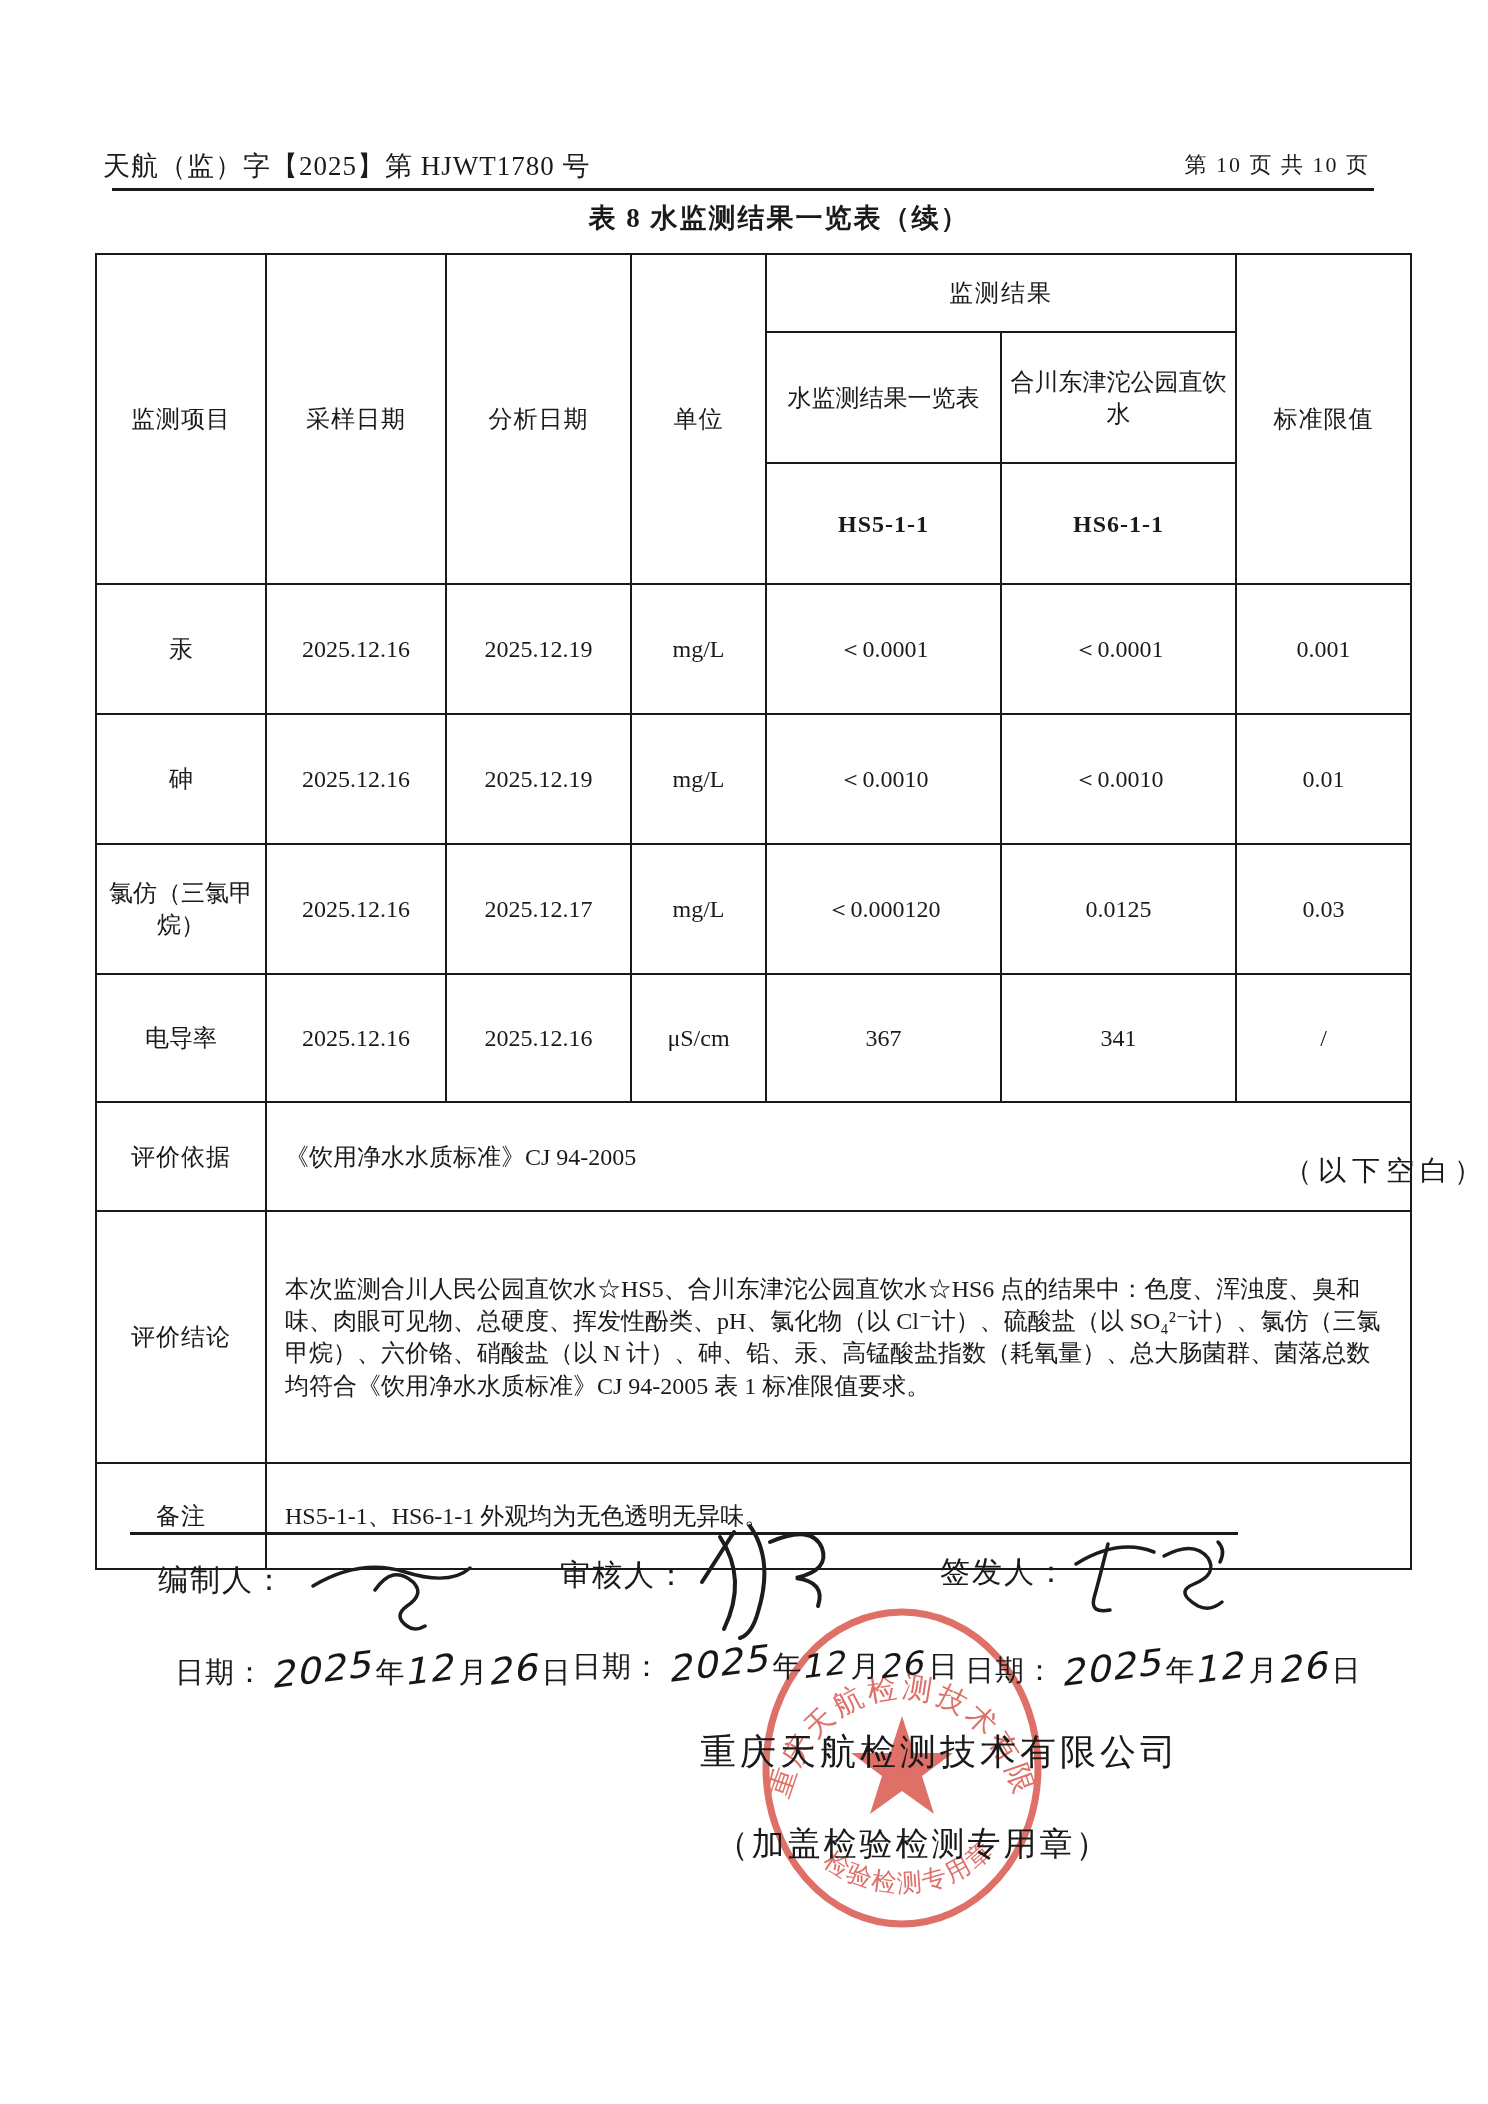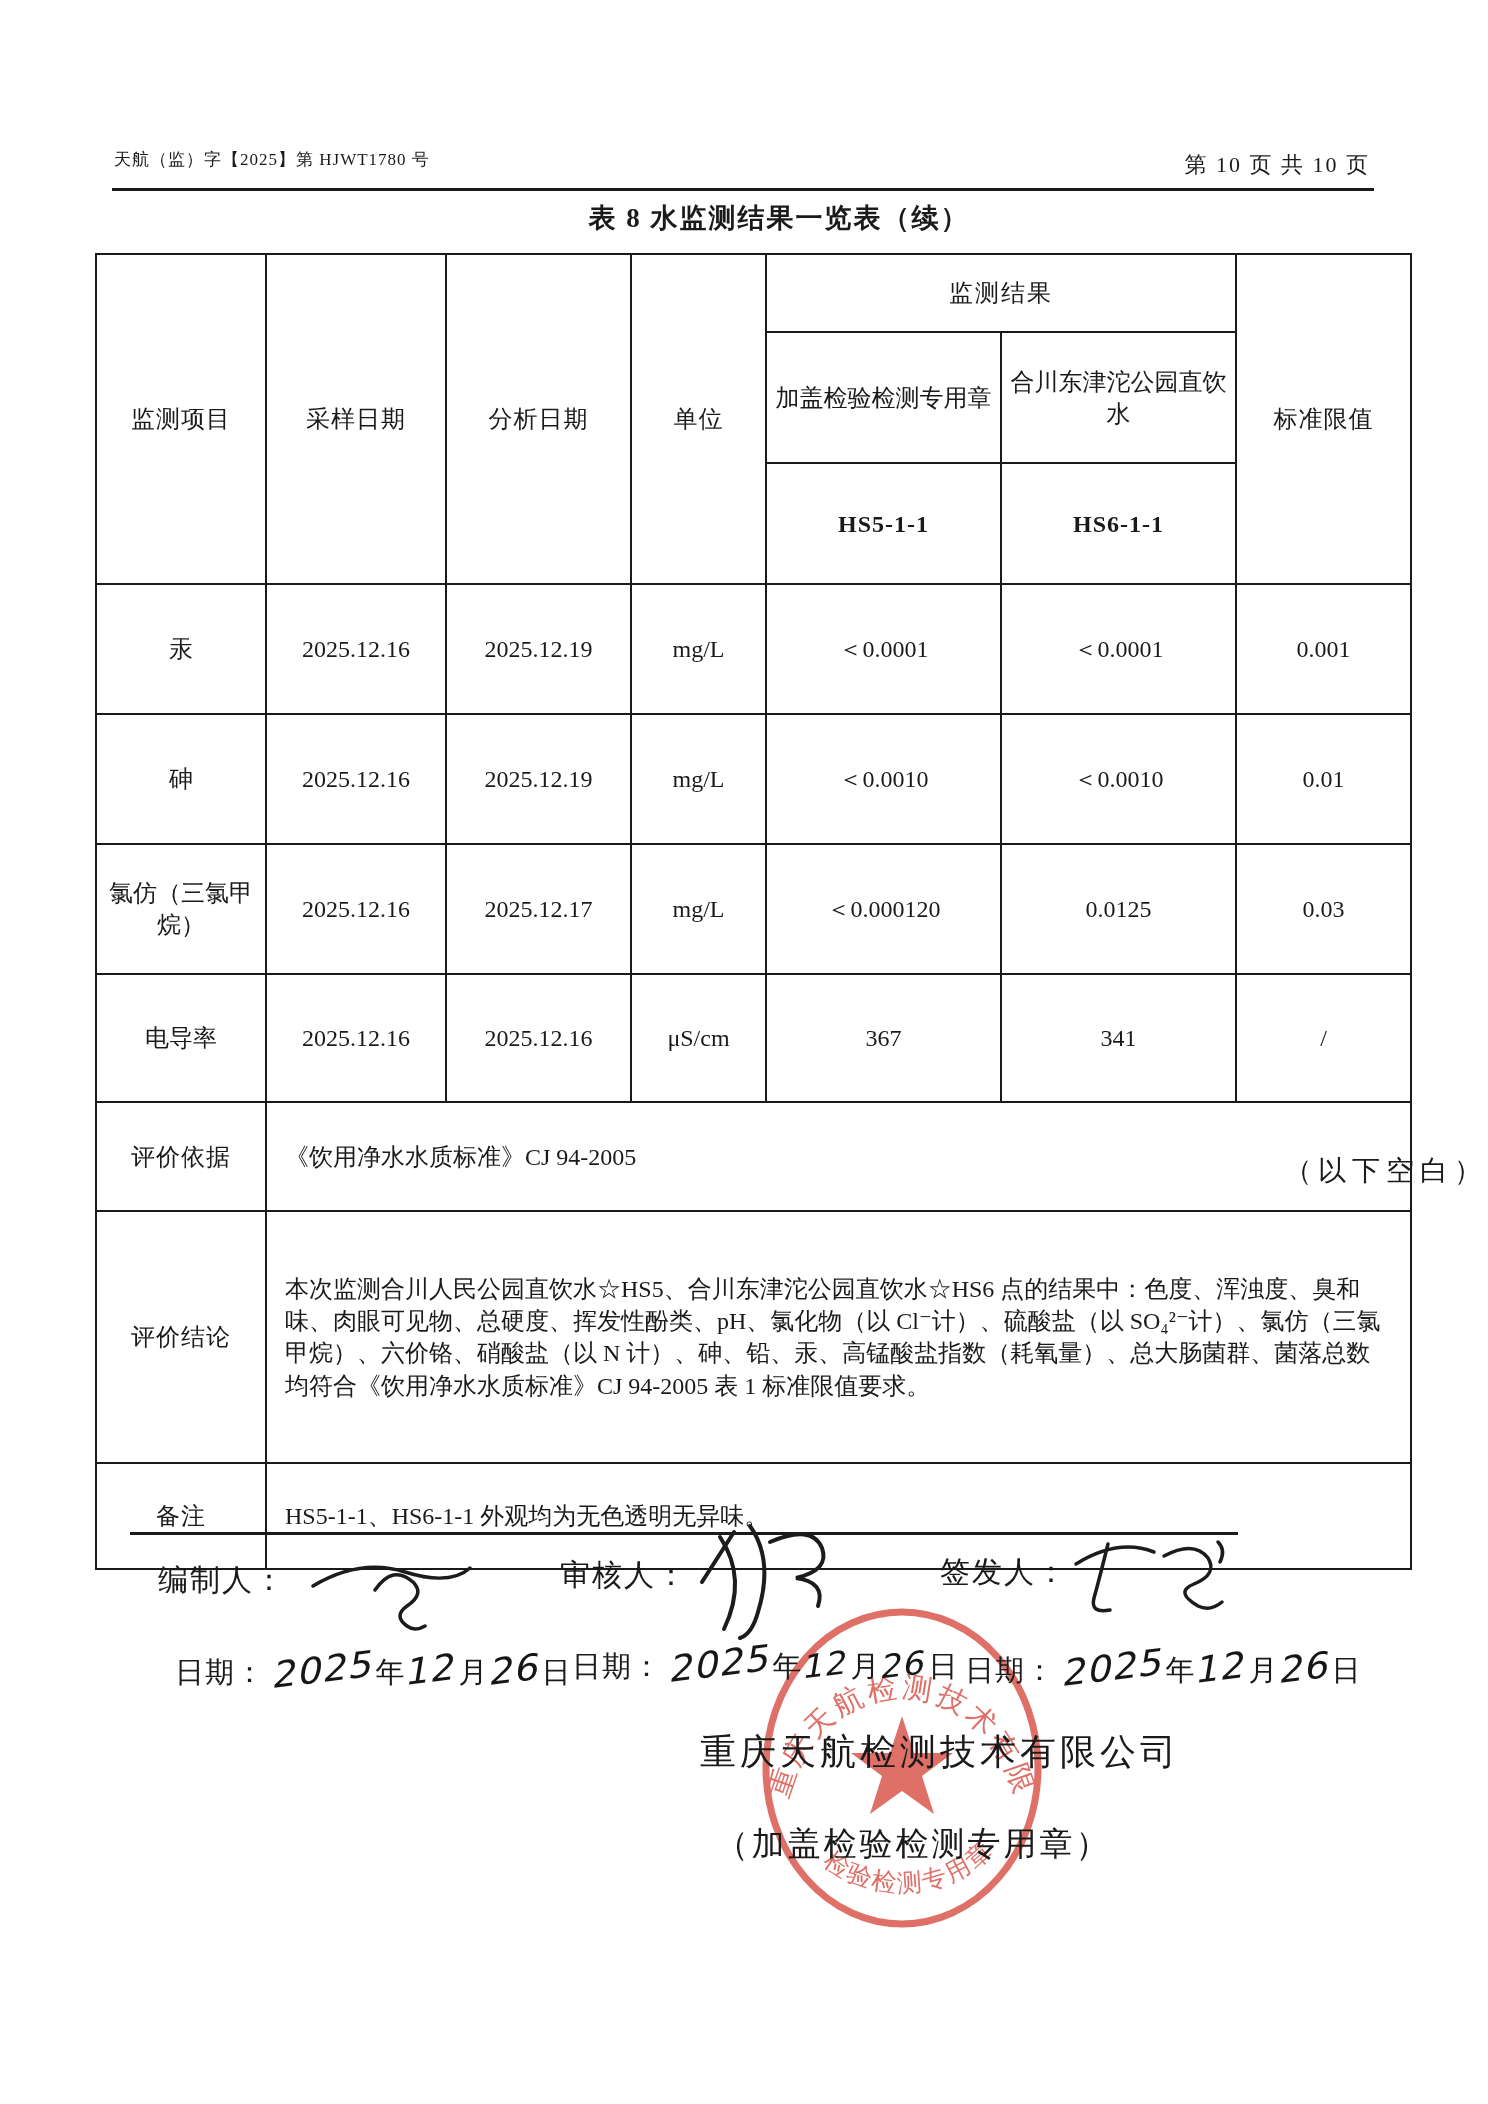--- a/index.html
+++ b/index.html
@@ -6,21 +6,21 @@
   .page{
     position:relative;
     width:1488px;height:2104px;
     background:#ffffff;
     font-family:"Liberation Serif","DejaVu Serif",serif;
     color:#1a1a1a;
     overflow:hidden;
   }
   .abs{position:absolute;}
   
-  .doc-number{left:114px;top:148px;font-size:17px;letter-spacing:1px;}
+  .doc-number{left:103px;top:148px;font-size:27px;letter-spacing:1px;}
   .page-info{right:118px;top:150px;font-size:22px;letter-spacing:2px;}
   .head-rule{left:112px;top:188px;width:1262px;height:3px;background:#1a1a1a;}
   .table-title{left:0;top:200px;width:1488px;text-align:center;font-size:27px;font-weight:bold;letter-spacing:2px;padding-left:35px;}
   
   .report{
     position:absolute;left:95px;top:253px;width:1315px;
     border-collapse:collapse;table-layout:fixed;
   }
   .report td{
     border:2.5px solid #1a1a1a;
@@ -81,21 +81,21 @@
     <tbody>
       <tr>
         <td rowspan="3" class="label-cell" style="height:57px">监测项目</td>
         <td rowspan="3" class="label-cell">采样日期</td>
         <td rowspan="3" class="label-cell">分析日期</td>
         <td rowspan="3" class="label-cell">单位</td>
         <td colspan="2" class="result-head">监测结果</td>
         <td rowspan="3" class="label-cell">标准限值</td>
       </tr>
       <tr>
-        <td style="height:85px">加盖检验检测专用章</td>
+        <td style="height:85px">水监测结果一览表</td>
         <td>合川东津沱公园直饮水</td>
       </tr>
       <tr>
         <td class="hs-code" style="height:75px">HS5-1-1</td>
         <td class="hs-code">HS6-1-1</td>
       </tr>
 
       <tr>
         <td style="height:84px">汞</td>
         <td>2025.12.16</td>

